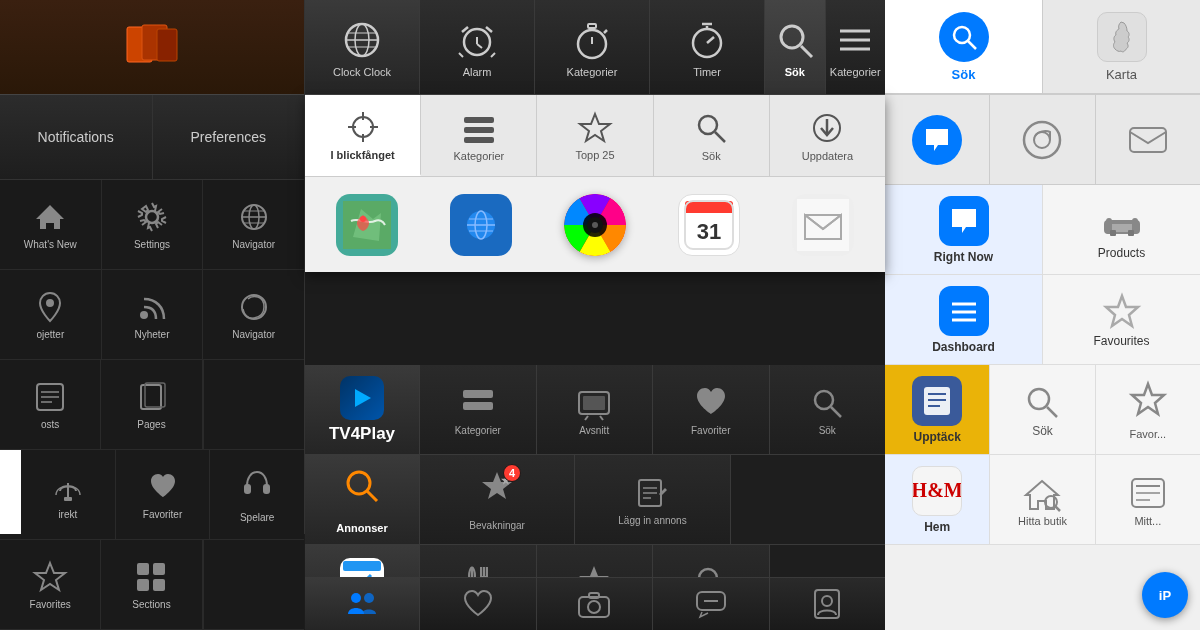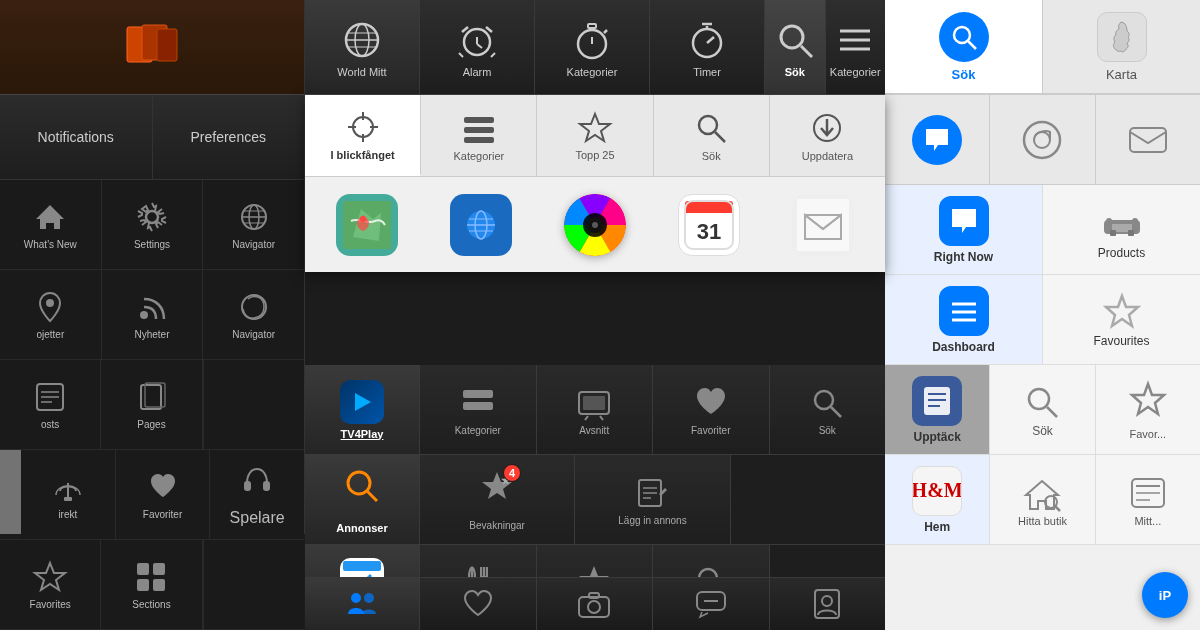--- a/index.html
+++ b/index.html
@@ -34,21 +34,21 @@
     }
 
   </style>
 </head>
 <body>
 
 <div class="screen">
 
   <div class="bg-grid"></div>
 
-  <div style="position:absolute;top:0;left:0;width:305px;height:534px;background:#737373;border-right:1px solid #333;text-align:center;">
+  <div style="position:absolute;top:0;left:0;width:305px;height:534px;background:#ffffff;border-right:1px solid #333;text-align:center;">
 
     <div style="height:95px;background:linear-gradient(180deg,#3a2010 0%,#2a1808 100%);display:flex;align-items:center;justify-content:center;overflow:hidden;border-bottom:1px solid #444;">
       <svg width="60" height="60" viewBox="0 0 60 60">
         <rect x="5" y="10" width="25" height="35" rx="2" fill="#cc4400" stroke="#ff6622" stroke-width="1"></rect>
         <rect x="20" y="8" width="25" height="35" rx="2" fill="#aa3300" stroke="#dd5511" stroke-width="1"></rect>
         <rect x="35" y="12" width="20" height="32" rx="2" fill="#882200" stroke="#bb4400" stroke-width="1"></rect>
       </svg>
     </div>
 
     <div style="height:85px;display:flex;border-bottom:1px solid #333;">
@@ -146,21 +146,21 @@
           <path d="M18 28 C18 28 6 20 6 12 C6 8 9 5 13 5 C15.5 5 17.5 6.5 18 8 C18.5 6.5 20.5 5 23 5 C27 5 30 8 30 12 C30 20 18 28 18 28Z" fill="#888" stroke="none"></path>
         </svg>
         <span style="font-size:10px;color:#bbb;margin-top:4px;">Favoriter</span>
       </div>
       <div style="flex:1;display:flex;flex-direction:column;align-items:center;justify-content:center;cursor:pointer;background:#1a1a1a;">
         <svg width="36" height="36" viewBox="0 0 36 36">
           <path d="M8 20 C8 12 12 6 18 6 C24 6 28 12 28 20" fill="none" stroke="#888" stroke-width="2"></path>
           <rect x="5" y="18" width="7" height="10" rx="3" fill="#888"></rect>
           <rect x="24" y="18" width="7" height="10" rx="3" fill="#888"></rect>
         </svg>
-        <span style="font-size:16px;color:#bbb;margin-top:10px;">Spelare</span>
+        <span style="font-size:10px;color:#bbb;margin-top:10px;">Spelare</span>
       </div>
     </div>
 
     <div style="display:flex;border-bottom:1px solid #2a2a2a;height:90px;">
       <div style="flex:1;display:flex;flex-direction:column;align-items:center;justify-content:center;border-right:1px solid #2a2a2a;cursor:pointer;background:#1a1a1a;">
         <svg width="36" height="36" viewBox="0 0 36 36">
           <polygon points="18,4 22,14 33,14 24,21 27,31 18,25 9,31 12,21 3,14 14,14" fill="none" stroke="#888" stroke-width="2"></polygon>
         </svg>
         <span style="font-size:10px;color:#bbb;margin-top:4px;">Favorites</span>
       </div>
@@ -181,21 +181,21 @@
   <div style="position:absolute;top:0;left:305px;width:580px;height:95px;background:linear-gradient(180deg,#2e2e2e 0%,#1e1e1e 100%);border-bottom:1px solid #444;display:flex;">
 
     <div style="width:115px;display:flex;flex-direction:column;align-items:center;justify-content:center;border-right:1px solid #3a3a3a;cursor:pointer;background:linear-gradient(180deg,#3a3a3a,#252525);">
       <svg width="46" height="46" viewBox="0 0 46 46">
         <circle cx="23" cy="23" r="16" fill="none" stroke="#ccc" stroke-width="2.5"></circle>
         <ellipse cx="23" cy="23" rx="7" ry="16" fill="none" stroke="#ccc" stroke-width="1.5"></ellipse>
         <line x1="7" y1="23" x2="39" y2="23" stroke="#ccc" stroke-width="1.5"></line>
         <line x1="9" y1="16" x2="37" y2="16" stroke="#ccc" stroke-width="1"></line>
         <line x1="9" y1="30" x2="37" y2="30" stroke="#ccc" stroke-width="1"></line>
       </svg>
-      <span style="font-size:11px;color:#ccc;margin-top:3px;font-weight:500;">World Mitt</span>
+      <span style="font-size:11px;color:#ccc;margin-top:3px;font-weight:500;">Clock Clock</span>
     </div>
 
     <div style="width:115px;display:flex;flex-direction:column;align-items:center;justify-content:center;border-right:1px solid #3a3a3a;cursor:pointer;">
       <svg width="46" height="46" viewBox="0 0 46 46">
         <circle cx="23" cy="25" r="13" fill="none" stroke="#ccc" stroke-width="2.5"></circle>
         <line x1="23" y1="20" x2="23" y2="27" stroke="#ccc" stroke-width="2"></line>
         <line x1="23" y1="27" x2="28" y2="31" stroke="#ccc" stroke-width="2"></line>
         <line x1="8" y1="15" x2="14" y2="10" stroke="#ccc" stroke-width="2.5"></line>
         <line x1="38" y1="15" x2="32" y2="10" stroke="#ccc" stroke-width="2.5"></line>
         <line x1="5" y1="36" x2="9" y2="40" stroke="#ccc" stroke-width="2"></line>
@@ -372,21 +372,21 @@
   </div>
 
   <div style="position:absolute;top:365px;left:305px;width:580px;height:90px;background:linear-gradient(180deg,#2a2a2a,#1e1e1e);border-bottom:1px solid #3a3a3a;display:flex;">
 
     <div style="width:115px;display:flex;flex-direction:column;align-items:center;justify-content:center;border-right:1px solid #3a3a3a;cursor:pointer;background:linear-gradient(180deg,#3a3a3a,#252525);">
       <div style="width:44px;height:44px;border-radius:10px;background:linear-gradient(135deg,#003366,#0055aa);display:flex;align-items:center;justify-content:center;margin-bottom:4px;">
         <svg width="30" height="30" viewBox="0 0 30 30">
           <polygon points="8,6 24,15 8,24" fill="#00aaff"></polygon>
         </svg>
       </div>
-      <span style="font-size:11px;color:#fff;font-weight:600;text-decoration:underline;">TV4Play</span>
+      <span style="font-size:17px;color:#fff;font-weight:600;">TV4Play</span>
     </div>
 
     <div style="flex:1;display:flex;flex-direction:column;align-items:center;justify-content:center;border-right:1px solid #3a3a3a;cursor:pointer;">
       <svg width="38" height="38" viewBox="0 0 38 38">
         <rect x="4" y="6" width="30" height="8" rx="2" fill="#888"></rect>
         <rect x="4" y="18" width="30" height="8" rx="2" fill="#888"></rect>
       </svg>
       <span style="font-size:10px;color:#aaa;margin-top:3px;">Kategorier</span>
     </div>
 
@@ -631,21 +631,21 @@
         <svg width="40" height="40" viewBox="0 0 40 40">
           <polygon points="20,4 24,15 36,15 27,23 30,34 20,27 10,34 13,23 4,15 16,15" fill="none" stroke="#aaa" stroke-width="2.5"></polygon>
         </svg>
         <span style="font-size:12px;color:#333;font-weight:500;margin-top:2px;">Favourites</span>
       </div>
 
     </div>
 
     <div style="display:flex;height:90px;background:#f5f5f5;border-bottom:1px solid #ddd;">
 
-      <div style="flex:1;display:flex;flex-direction:column;align-items:center;justify-content:center;border-right:1px solid #ddd;cursor:pointer;background:#a3a3a3;">
+      <div style="flex:1;display:flex;flex-direction:column;align-items:center;justify-content:center;border-right:1px solid #ddd;cursor:pointer;background:#eab308;">
         <div style="width:50px;height:50px;border-radius:10px;background:#3a5a9a;display:flex;align-items:center;justify-content:center;margin-bottom:4px;">
           <svg width="34" height="34" viewBox="0 0 34 34">
             <rect x="4" y="3" width="26" height="28" rx="3" fill="white" opacity="0.9"></rect>
             <line x1="8" y1="10" x2="26" y2="10" stroke="#3a5a9a" stroke-width="2"></line>
             <line x1="8" y1="16" x2="26" y2="16" stroke="#3a5a9a" stroke-width="2"></line>
             <line x1="8" y1="22" x2="20" y2="22" stroke="#3a5a9a" stroke-width="2"></line>
           </svg>
         </div>
         <span style="font-size:12px;color:#333;font-weight:600;">Upptäck</span>
       </div>

